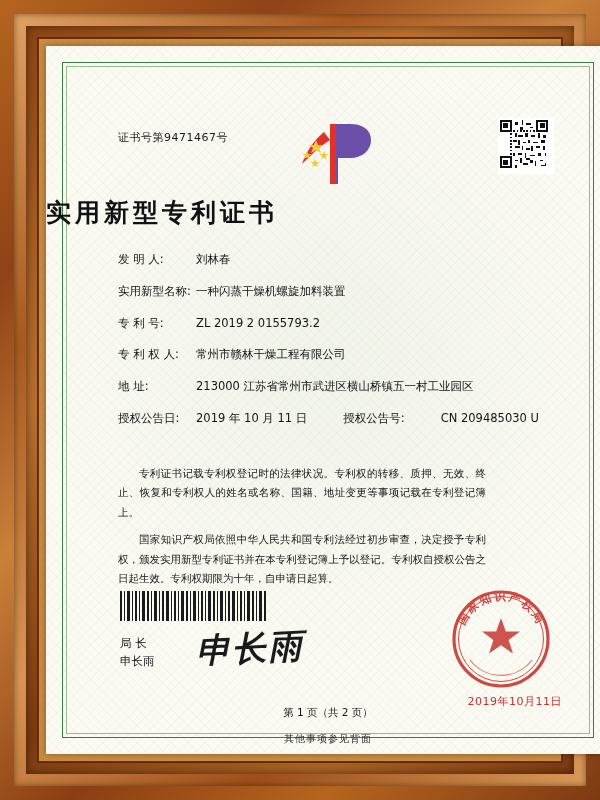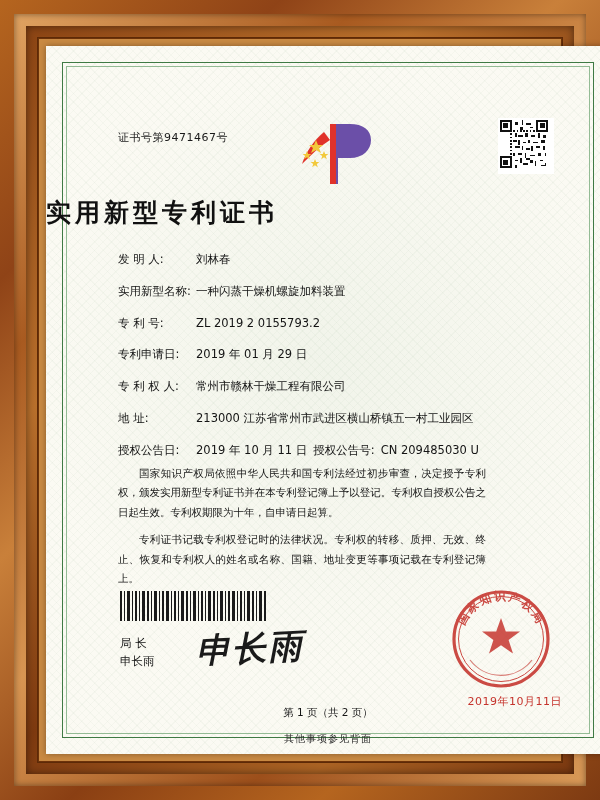--- a/index.html
+++ b/index.html
@@ -129,21 +129,21 @@
     white-space: nowrap;
   }
   .f-label {
     width: 78px;
     flex: 0 0 78px;
     letter-spacing: 0px;
   }
   .f-value { flex: 1 1 auto; }
   .field-row.two-col .f-value { flex: 0 0 auto; }
   .f-label2 {
-    margin-left: 6px;
+    margin-left: 36px;
     flex: 0 0 auto;
   }
 
   #paragraphs {
     position: absolute;
     left: 72px;
     top: 418px;
     width: 368px;
     font-size: 10.5px;
     line-height: 1.85;
@@ -334,42 +334,38 @@
       </div>
       <div class="field-row">
         <span class="f-label">实用新型名称:</span>
         <span class="f-value">一种闪蒸干燥机螺旋加料装置</span>
       </div>
       <div class="field-row">
         <span class="f-label">专 利 号:</span>
         <span class="f-value">ZL 2019 2 0155793.2</span>
       </div>
       <div class="field-row">
-        <span class="f-label">专利申请日:</span>
-        <span class="f-value">2019 年 01 月 29 日</span>
-      </div>
-      <div class="field-row">
         <span class="f-label">专 利 权 人:</span>
         <span class="f-value">常州市赣林干燥工程有限公司</span>
       </div>
       <div class="field-row">
         <span class="f-label">地 址:</span>
         <span class="f-value">213000 江苏省常州市武进区横山桥镇五一村工业园区</span>
       </div>
       <div class="field-row two-col">
         <span class="f-label">授权公告日:</span>
         <span class="f-value">2019 年 10 月 11 日</span>
         <span class="f-label2">授权公告号:</span>
         <span class="f-label2">CN 209485030 U</span>
       </div>
     </div>
 
     <div id="paragraphs" class="cn">
+      <p>专利证书记载专利权登记时的法律状况。专利权的转移、质押、无效、终止、恢复和专利权人的姓名或名称、国籍、地址变更等事项记载在专利登记簿上。</p>
       <p>国家知识产权局依照中华人民共和国专利法经过初步审查，决定授予专利权，颁发实用新型专利证书并在本专利登记簿上予以登记。专利权自授权公告之日起生效。专利权期限为十年，自申请日起算。</p>
-      <p>专利证书记载专利权登记时的法律状况。专利权的转移、质押、无效、终止、恢复和专利权人的姓名或名称、国籍、地址变更等事项记载在专利登记簿上。</p>
     </div>
 
     <div id="barcode">
       <svg width="148" height="30" viewBox="0 0 148 30" shape-rendering="crispEdges">
         <rect width="148" height="30" fill="transparent"></rect>
         <g fill="#1a1a1a">
           <rect x="0" y="0" width="2" height="30"></rect>
             <rect x="4" y="0" width="1" height="30"></rect>
           <rect x="7" y="0" width="3" height="30"></rect>
             <rect x="12" y="0" width="1" height="30"></rect>

